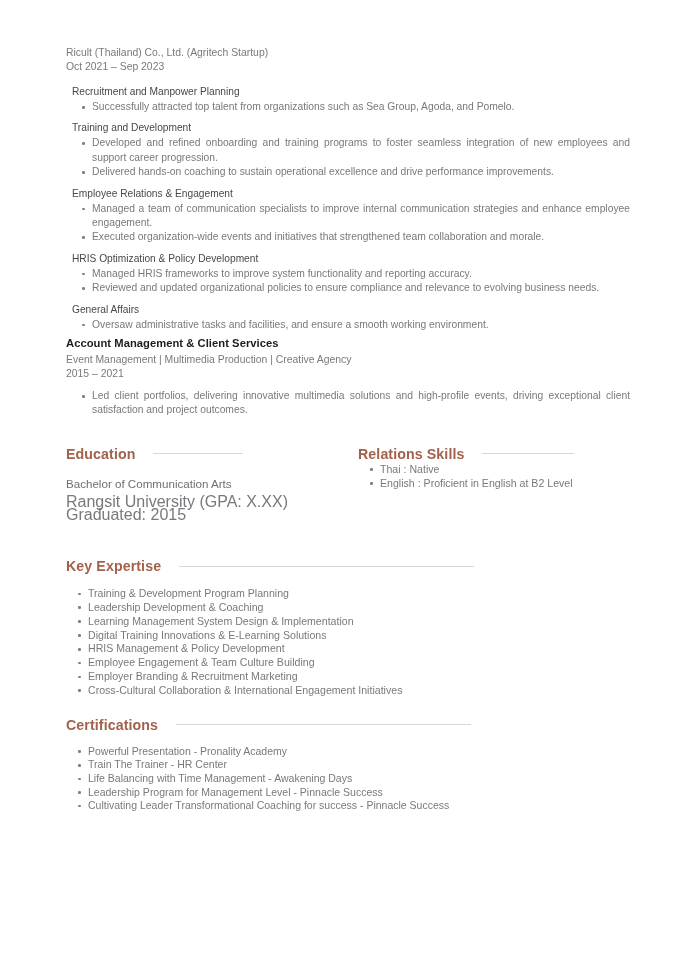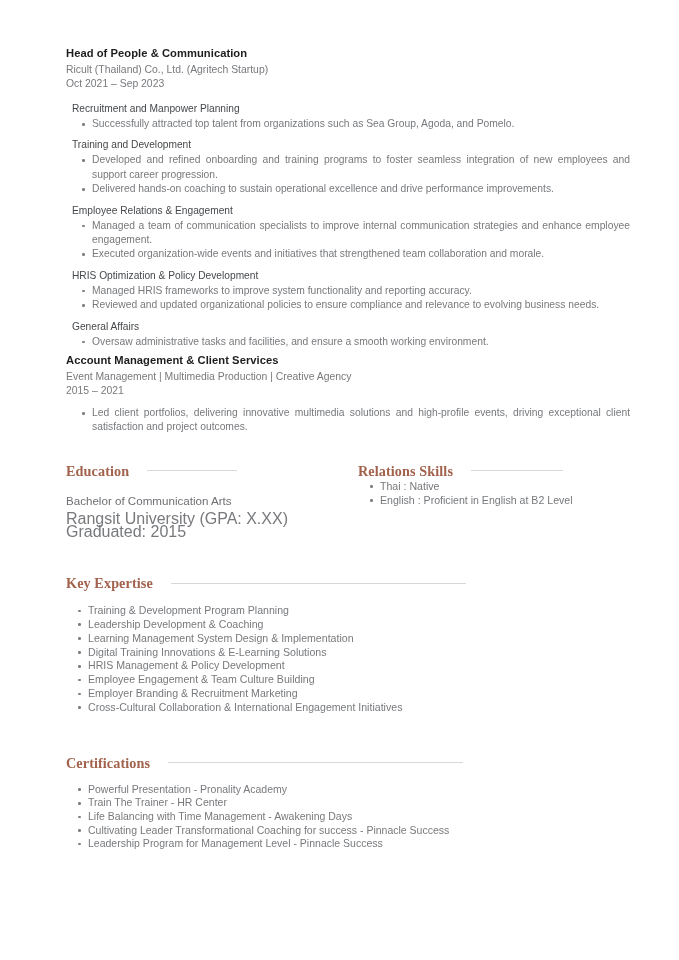--- a/index.html
+++ b/index.html
@@ -91,21 +91,20 @@
     display: flex;
     margin-top: 27px;
   }
   .col-left { width: 292px; }
   .col-right { flex: 1; padding-left: 0; }
 
   .sec-head-row {
     display: flex;
     align-items: center;
     gap: 0;
-    font-family: Liberation Serif, serif;
   }
   .sec-head {
     font-size: 14.2px;
     font-weight: bold;
     color: #a2624c;
     letter-spacing: 0.1px;
     line-height: 18px;
     white-space: nowrap;
   }
   .sec-rule {
@@ -154,31 +153,30 @@
     border-radius: 50%;
     background: #7c7e81;
   }
 
   .lang-list { margin-top: 14px; }
 
   .section-block { margin-top: 35px; }
   .section-block .list-wrap { margin-top: 12px; }
   .section-block ul.plain > li { line-height: 13.85px; font-size: 10.6px; }
 
-  .cert-block { margin-top: 39px; }
+  .cert-block { margin-top: 18px; }
   .cert-block .list-wrap { margin-top: 11px; }
   .cert-block ul.plain > li { line-height: 13.6px; font-size: 10.5px; }
 </style>
 </head>
 <body>
 
 <div class="page">
 
   <div class="job">
-    <div class="job-title">Head of People &amp; Communication</div>
     <div class="job-company">Ricult (Thailand) Co., Ltd. (Agritech Startup)</div>
     <div class="job-dates">Oct 2021 – Sep 2023</div>
 
     <div class="sub-head first">Recruitment and Manpower Planning</div>
     <ul class="bullets">
       <li>Successfully attracted top talent from organizations such as Sea Group, Agoda, and Pomelo.</li>
     </ul>
 
     <div class="sub-head">Training and Development</div>
     <ul class="bullets">
@@ -262,19 +260,19 @@
   <div class="cert-block">
     <div class="sec-head-row">
       <div class="sec-head">Certifications</div>
       <div class="sec-rule rule-cert"></div>
     </div>
     <div class="list-wrap">
       <ul class="plain">
         <li>Powerful Presentation - Pronality Academy</li>
         <li>Train The Trainer - HR Center</li>
         <li>Life Balancing with Time Management - Awakening Days</li>
+        <li>Leadership Program for Management Level - Pinnacle Success</li>
         <li>Cultivating Leader Transformational Coaching for success - Pinnacle Success</li>
-        <li>Leadership Program for Management Level - Pinnacle Success</li>
       </ul>
     </div>
   </div>
 
 </div>
 
 </body></html>

